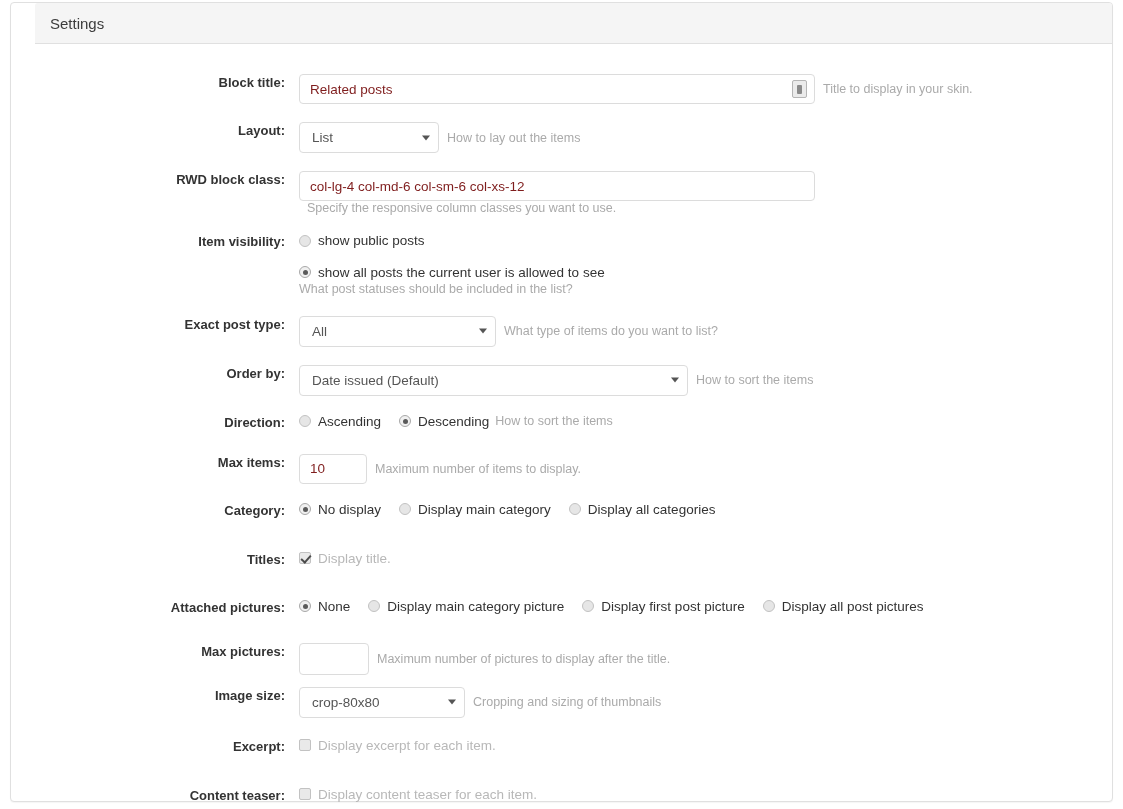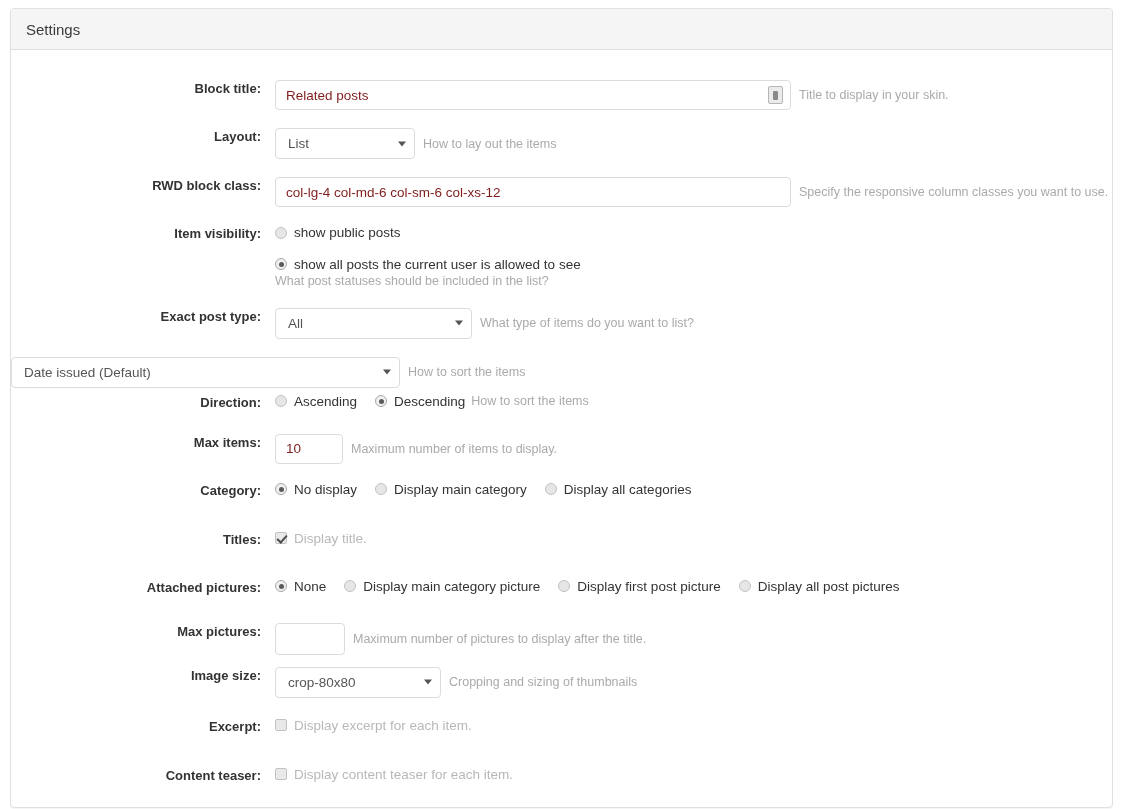--- a/index.html
+++ b/index.html
@@ -14,28 +14,29 @@
     font-family: "Liberation Sans", sans-serif;
     font-size: 13px;
     color: #333333;
     -webkit-font-smoothing: antialiased;
   }
 
   
   .panel {
     position: absolute;
     left: 10px;
-    top: 8px;
+    top: 2px;
     width: 1103px;
     height: 800px;
     border: 1px solid #e0e0e0;
     border-radius: 4px;
     background: #ffffff;
     box-sizing: border-box;
     box-shadow: 0 1px 1px rgba(0,0,0,0.04);
+    padding-left: 24px;
   }
   .panel-header {
     height: 41px;
     background: #f5f5f5;
     border-bottom: 1px solid #e0e0e0;
     border-radius: 3px 3px 0 0;
     display: flex;
     align-items: center;
     padding-left: 15px;
     box-sizing: border-box;
@@ -230,21 +231,21 @@
   }
   .opt.muted .opt-text { color: #b8b8b8; }
 
   
   .r-blocktitle   { margin-top: 14px; }
   .r-layout       { margin-top: 18px; }
   .r-rwd          { margin-top: 18px; }
   .r-visibility   { margin-top: 18px; }
   .r-posttype     { margin-top: 20px; }
   .r-orderby      { margin-top: 18px; }
-  .r-direction    { margin-top: 6px; justify-content: space-between; }
+  .r-direction    { margin-top: 18px; justify-content: space-between; }
   .r-maxitems     { margin-top: 12px; }
   .r-category     { margin-top: 18px; }
   .r-titles       { margin-top: 21px; }
   .r-pictures     { margin-top: 20px; }
   .r-maxpictures  { margin-top: 16px; }
   .r-imagesize    { margin-top: 12px; }
   .r-excerpt      { margin-top: 20px; }
   .r-teaser       { margin-top: 21px; }
 
   .vis-line2 { margin-top: 13px; }
@@ -314,20 +315,21 @@
       <div class="ctrl-col">
         <span class="sel sel-posttype">
           <span class="sel-value">All</span>
           <span class="sel-arrow"></span>
         </span>
         <span class="help">What type of items do you want to list?</span>
       </div>
     </div>
 
     <div class="form-row r-orderby">
+      <div class="label-col">Order by:</div>
       <div class="ctrl-col">
         <span class="sel sel-orderby">
           <span class="sel-value">Date issued (Default)</span>
           <span class="sel-arrow"></span>
         </span>
         <span class="help">How to sort the items</span>
       </div>
     </div>
 
     <div class="form-row r-direction">

